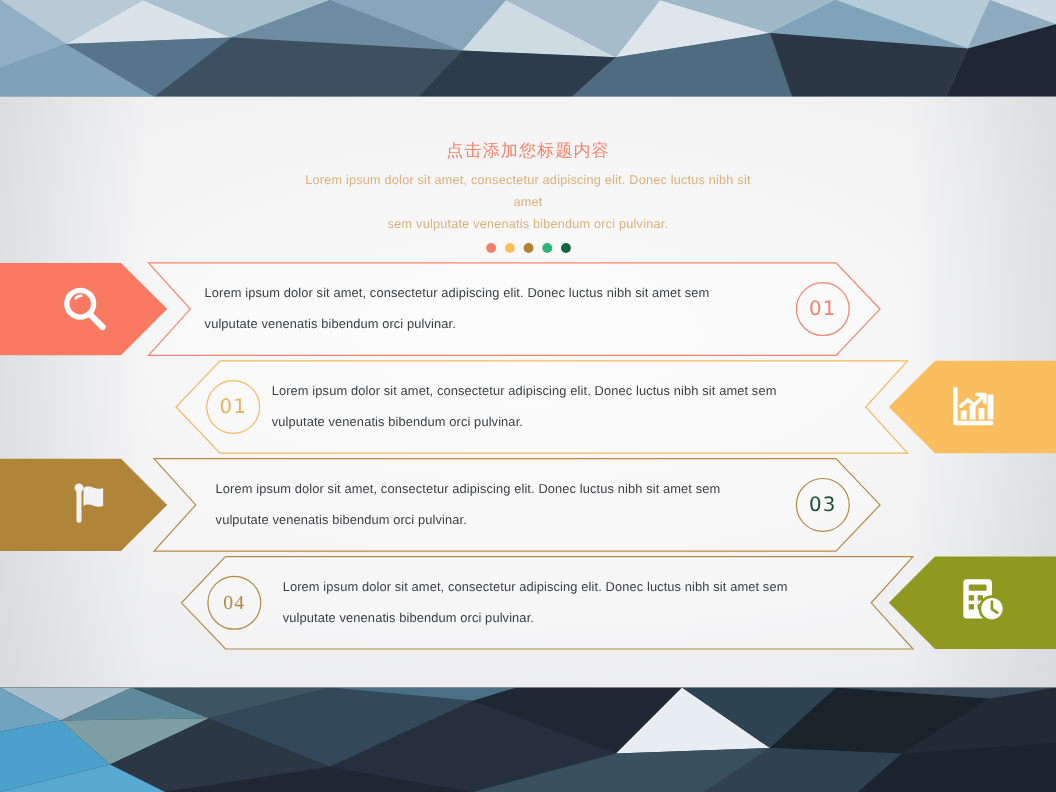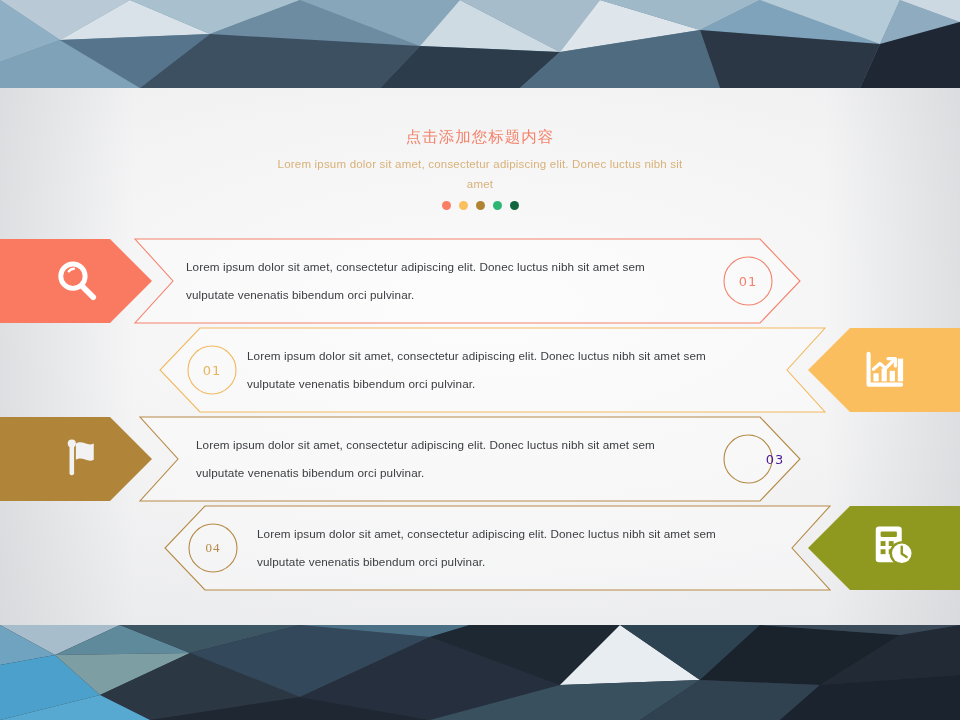--- a/index.html
+++ b/index.html
@@ -24,21 +24,21 @@
   }
   .centerbg:after{
     content:"";position:absolute;inset:0;
     background:linear-gradient(90deg, rgba(190,193,198,.40) 0%, rgba(255,255,255,0) 14%, rgba(255,255,255,0) 86%, rgba(190,193,198,.40) 100%);
   }
 
   
   .header{position:absolute;left:0;top:128px;width:960px;text-align:center;z-index:5;}
   .title{
     font-size:15.5px;color:#f4826a;letter-spacing:1px;
-    font-family:Liberation Mono, monospace;
+    font-family:Liberation Serif, serif;
     margin:0 0 6px 0;line-height:20px;
   }
   .subtitle{
     font-size:11.5px;color:#d9b178;line-height:20px;letter-spacing:.2px;
     width:430px;margin:0 auto;
   }
   .dots{margin-top:7px;display:flex;justify-content:center;gap:8px;}
   .dot{width:9px;height:9px;border-radius:50%;}
 
   
@@ -54,21 +54,21 @@
     position:absolute;top:50%;transform:translateY(-50%);
     font-size:11.7px;line-height:28px;color:#3b3d40;
     letter-spacing:.1px;
   }
   .row1 .rowtext{left:186px;width:500px;}
   .row2 .rowtext{left:247px;width:500px;}
   .row3 .rowtext{left:196px;width:500px;}
   .row4 .rowtext{left:257px;width:500px;}
 
   .numtxt{
-    position:absolute;font-size:13px;letter-spacing:1px;
+    position:absolute;font-size:18px;letter-spacing:1px;
     transform:translate(-50%,-50%);
     font-family:"DejaVu Sans","Liberation Sans",sans-serif;
     pointer-events:none;
   }
   .iconwrap{position:absolute;transform:translate(-50%,-50%);color:#fff;}
   .iconwrap svg{position:static;width:52px;height:52px;display:block;}
 </style>
 </head>
 <body>
 
@@ -99,20 +99,21 @@
       <polygon points="900,0 960,0 960,22" fill="#cdd9e2"></polygon>
     </svg>
   </div>
 
   <div class="centerbg"></div>
 
   <div class="header">
     <div class="title">点击添加您标题内容</div>
     <div class="subtitle">
       <div>Lorem ipsum dolor sit amet, consectetur adipiscing elit. Donec luctus nibh sit amet</div>
+      <div>sem vulputate venenatis bibendum orci pulvinar.</div>
     </div>
     <div class="dots">
       <span class="dot" style="background: rgb(249, 126, 99);"></span>
       <span class="dot" style="background: rgb(251, 192, 94);"></span>
       <span class="dot" style="background: rgb(176, 132, 51);"></span>
       <span class="dot" style="background: rgb(44, 182, 115);"></span>
       <span class="dot" style="background: rgb(17, 102, 63);"></span>
     </div>
   </div>
 
@@ -170,21 +171,21 @@
       <svg viewBox="0 0 64 64" fill="none">
         <circle cx="17" cy="13" r="5" fill="#f2f2f2"></circle>
         <rect x="14.2" y="14" width="5.6" height="38" rx="2.6" fill="#f2f2f2"></rect>
         <path d="M22 13c8-5 14 4 22 0v20c-8 4-14-5-22 0V13z" fill="#f2f2f2"></path>
       </svg>
     </div>
     <div class="rowtext">
       <div>Lorem ipsum dolor sit amet, consectetur adipiscing elit. Donec luctus nibh sit amet sem</div>
       <div>vulputate venenatis bibendum orci pulvinar.</div>
     </div>
-    <div class="numtxt" style="left:748px;top:44px;color:#4c1d95;margin-left:27px;">03</div>
+    <div class="numtxt" style="left:748px;top:44px;color:#14532d;">03</div>
   </div>
 
   <div class="row row4">
     <svg viewBox="0 0 960 88">
       <polygon points="960,2 850,2 808,44 850,86 960,86" fill="#8f991f"></polygon>
       <polygon points="830,2 205,2 165,44 205,86 830,86 792,44" fill="rgba(255,255,255,0.34)" stroke="#b58a46" stroke-width="1.1"></polygon>
       <circle cx="213" cy="44" r="24" fill="none" stroke="#b58a46" stroke-width="1.1"></circle>
     </svg>
     <div class="iconwrap" style="left:892px;top:42px;">
       <svg viewBox="0 0 64 64" fill="none">

